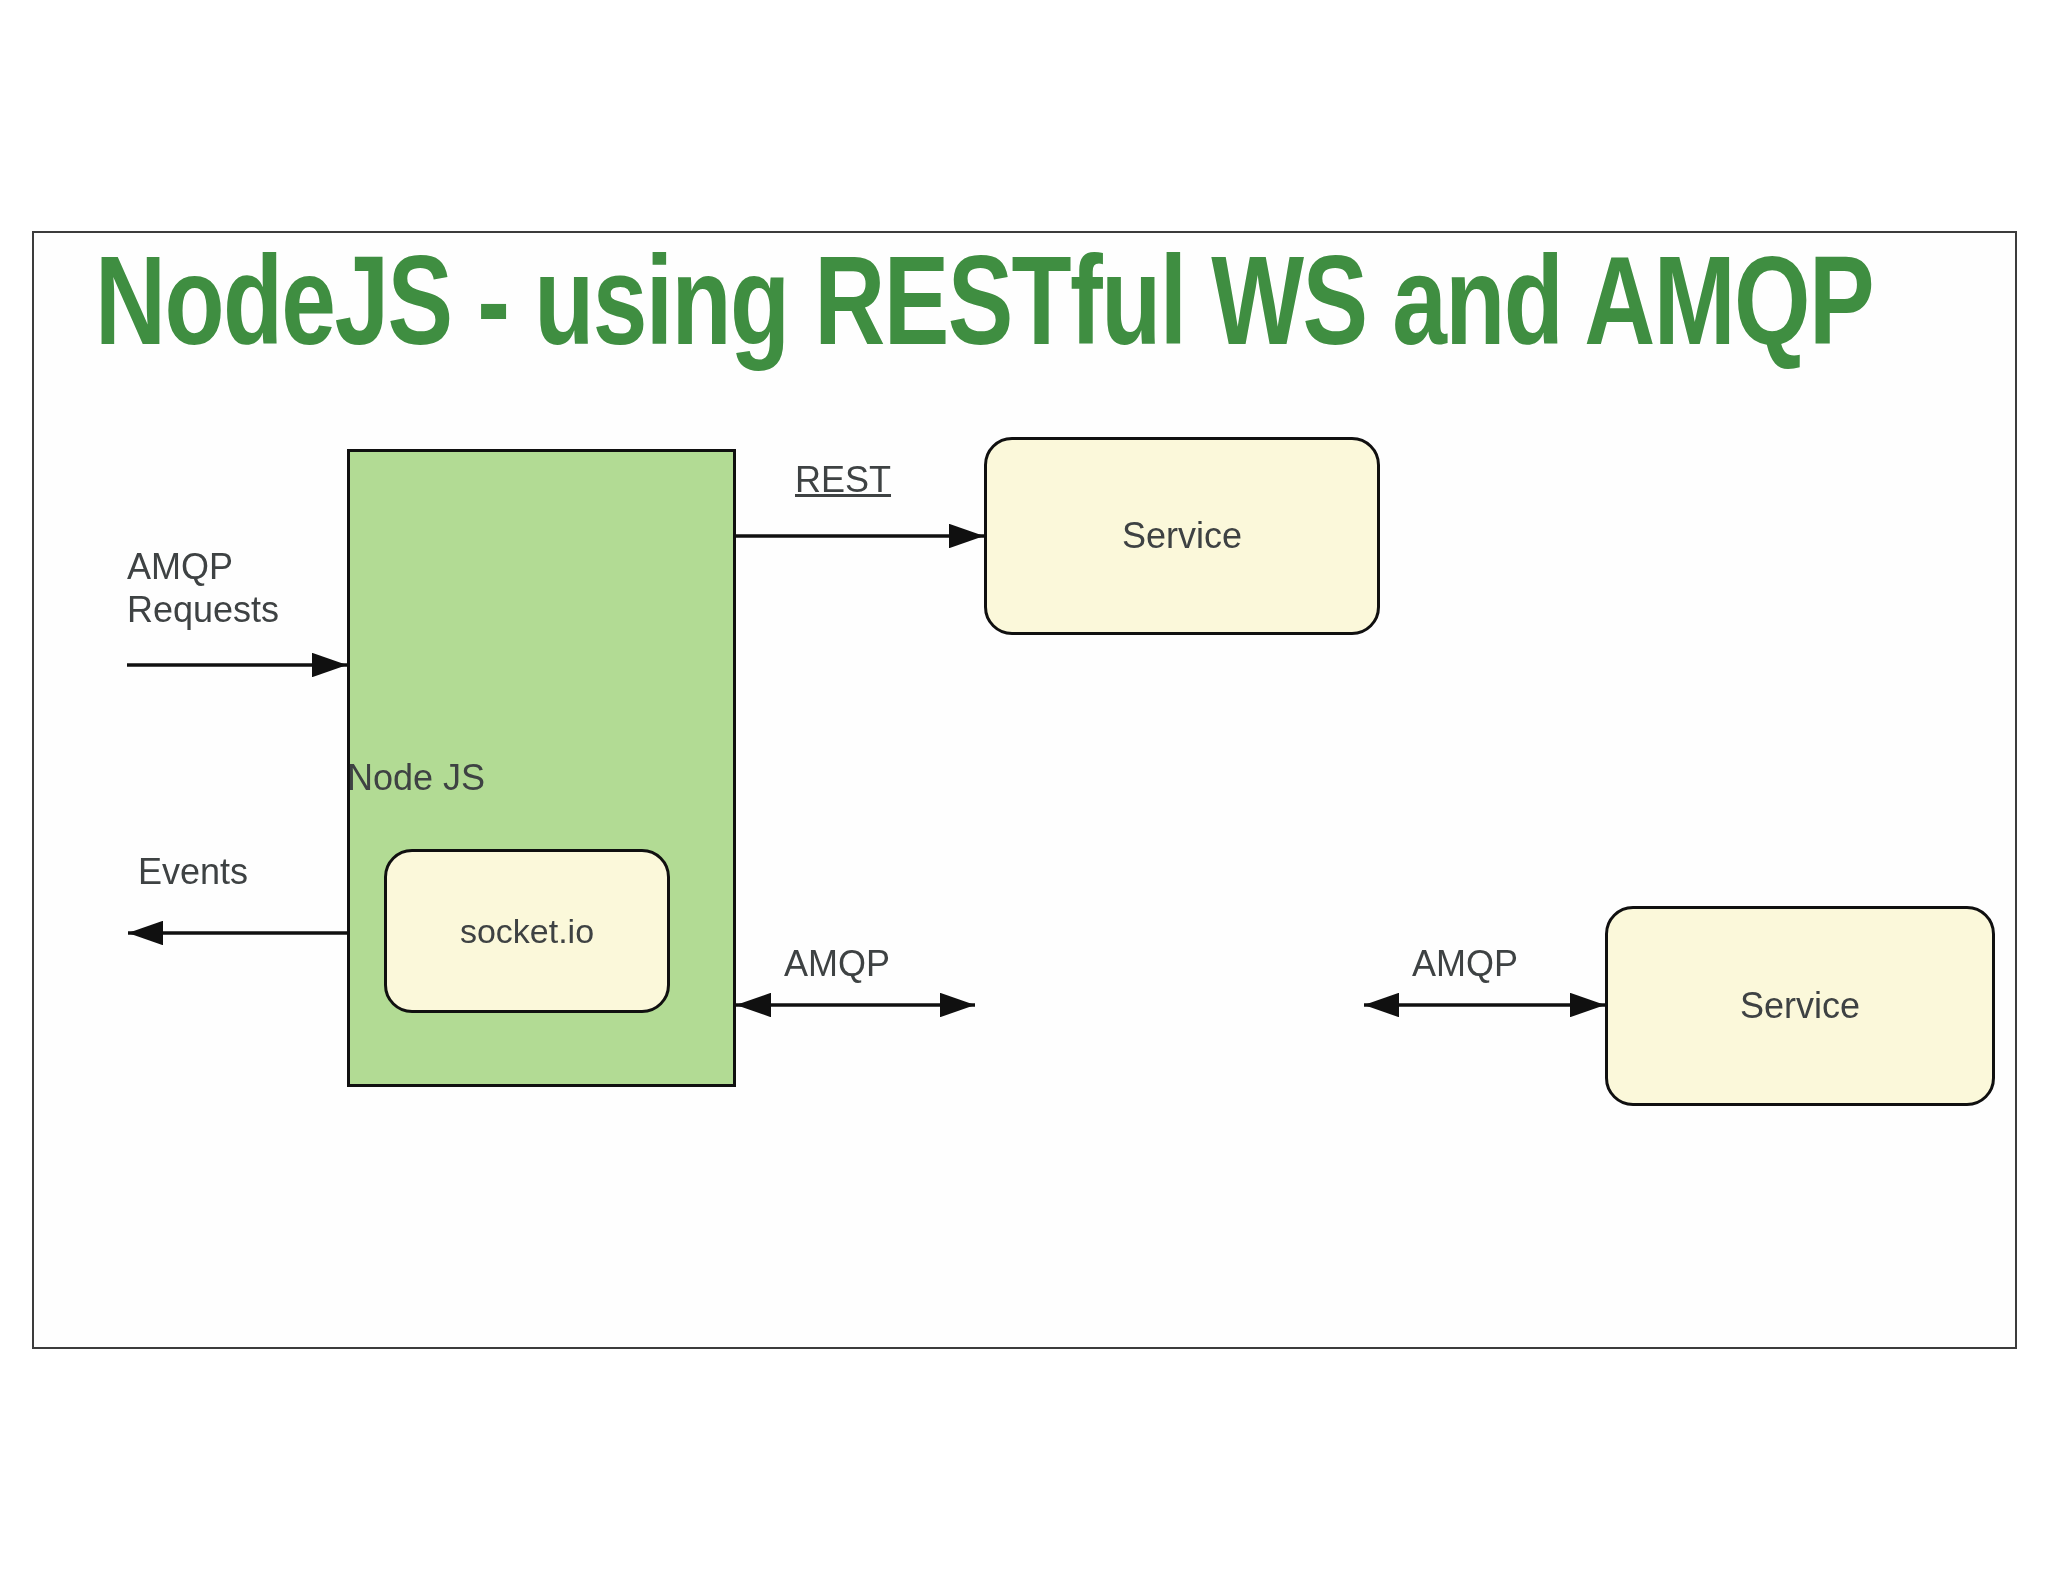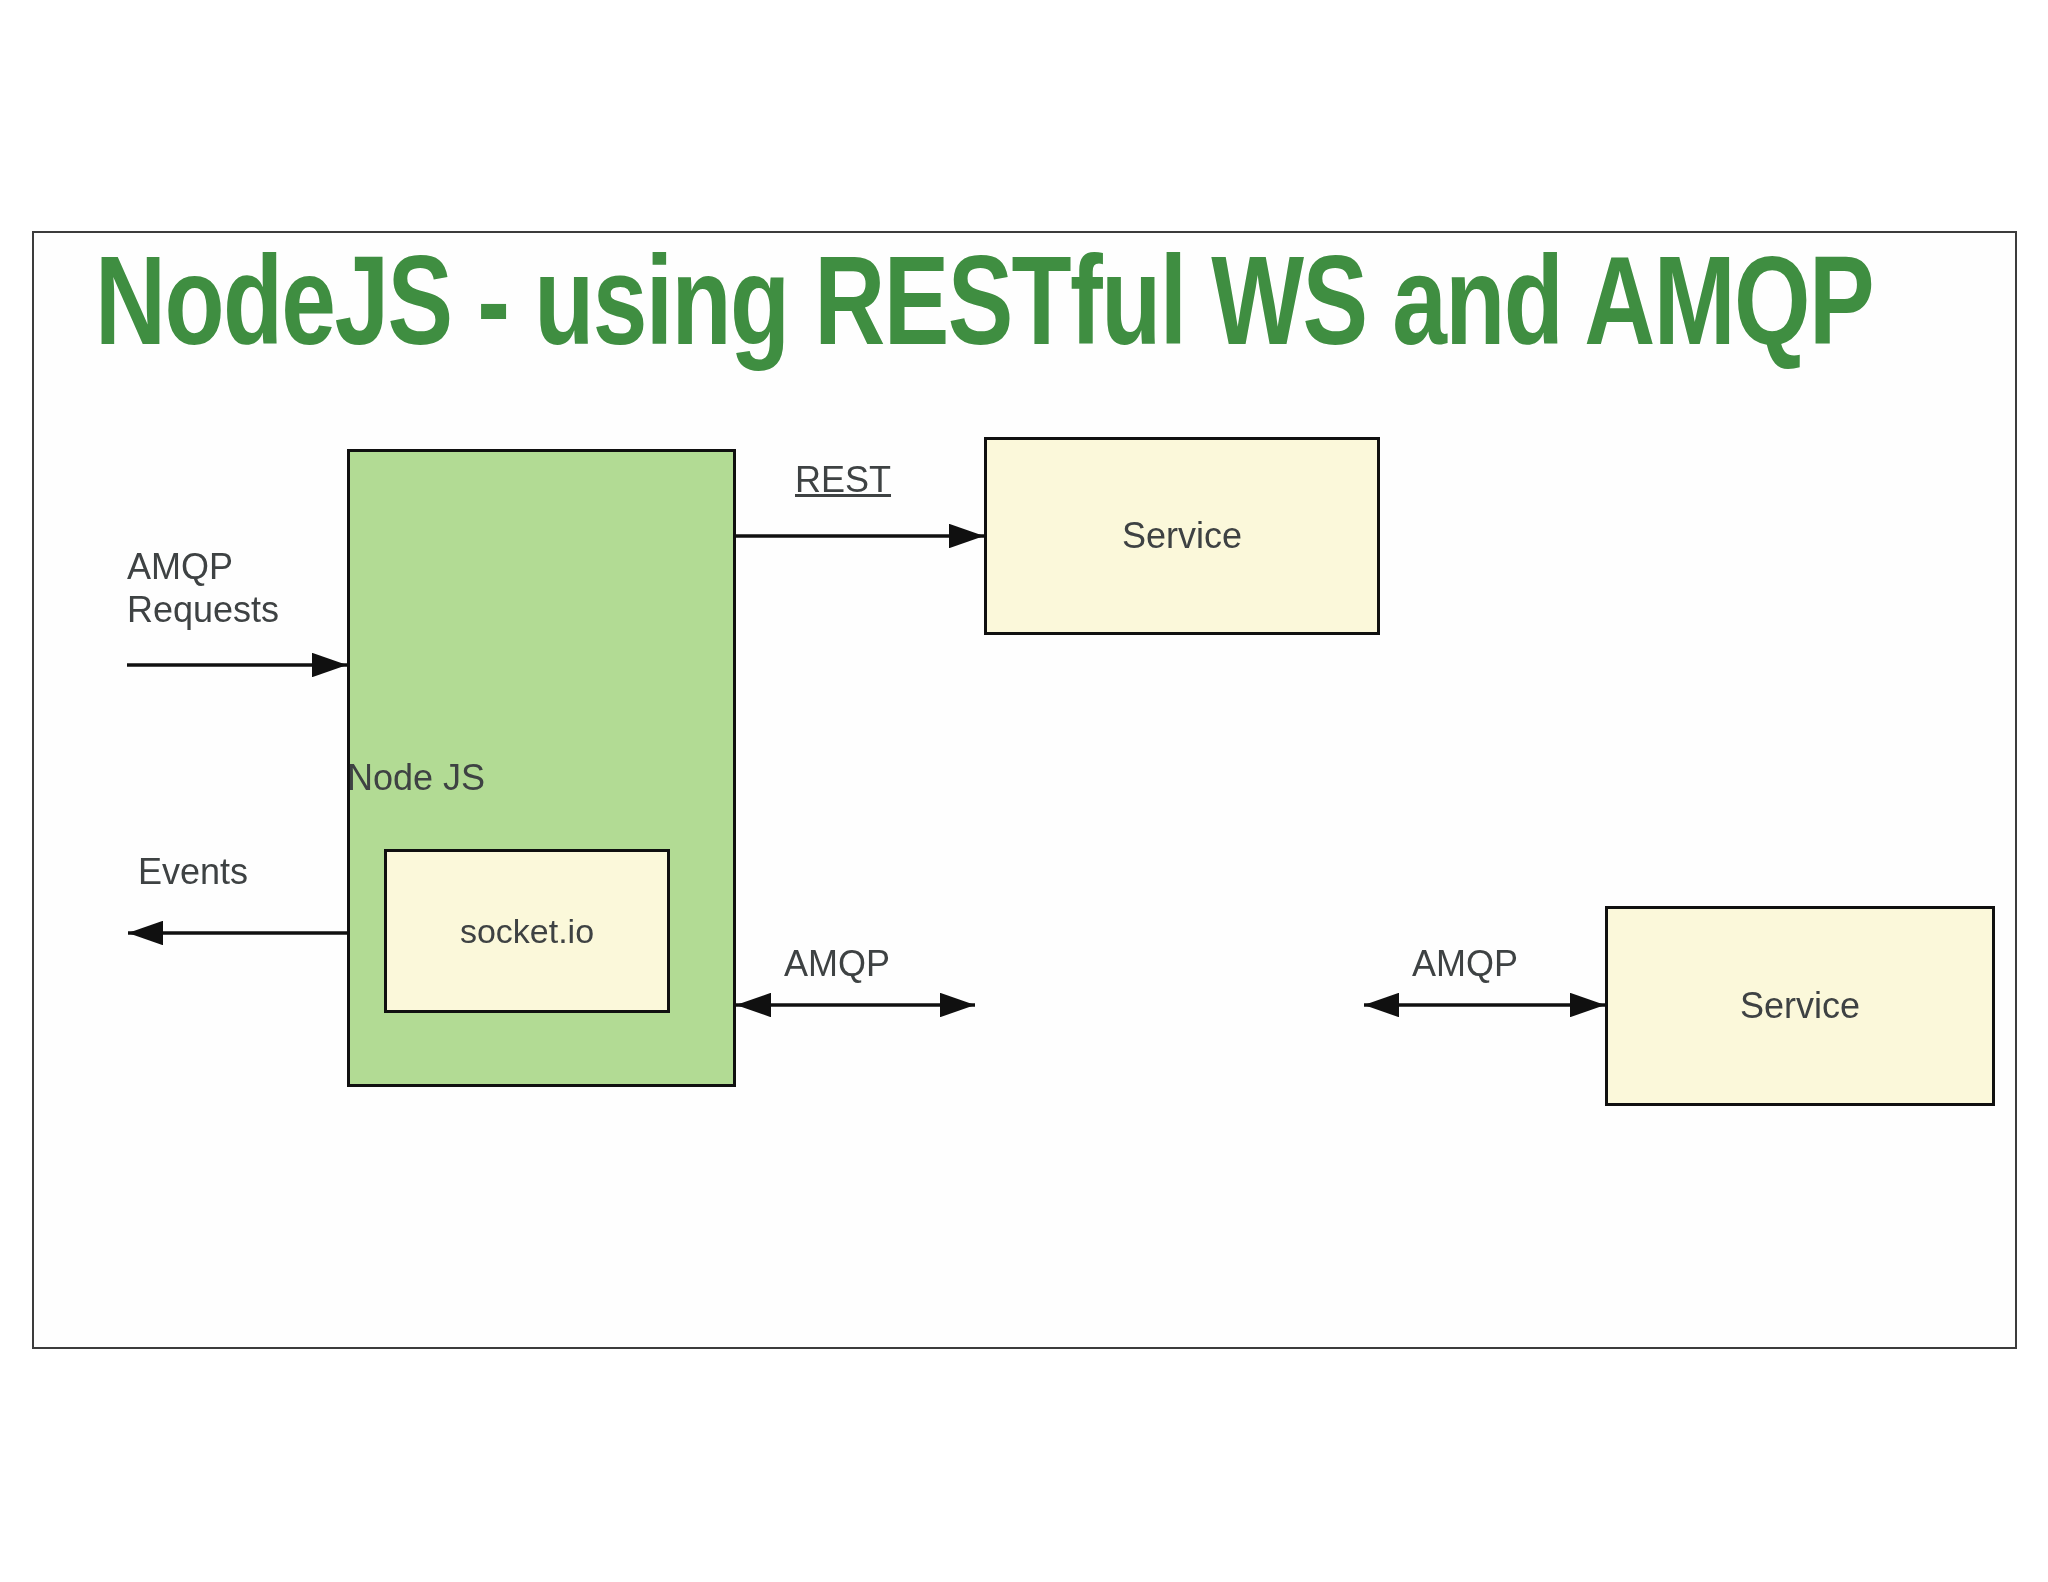--- a/index.html
+++ b/index.html
@@ -49,20 +49,21 @@
   .node-nodejs      { left: 347px; top: 449px;  width: 389px; height: 638px; }
   .node-socketio    { left: 384px; top: 849px;  width: 286px; height: 164px; }
   .node-service-top { left: 984px; top: 437px;  width: 396px; height: 198px; }
   .node-rabbitmq    { left: 975px; top: 906px;  width: 389px; height: 198px; }
   .node-service-right { left: 1605px; top: 906px; width: 390px; height: 200px; }
 
   .centered-label {
     display: flex;
     align-items: center;
     justify-content: center;
+    border-radius: 28px;
   }
   .node-label, .edge-label {
     color: var(--c-label-gray, #3e4243);
     font-size: 36px;
     line-height: 1.2;
   }
   .node-socketio .node-label { font-size: 34px; }
 
   .nodejs-title {
     position: absolute;

